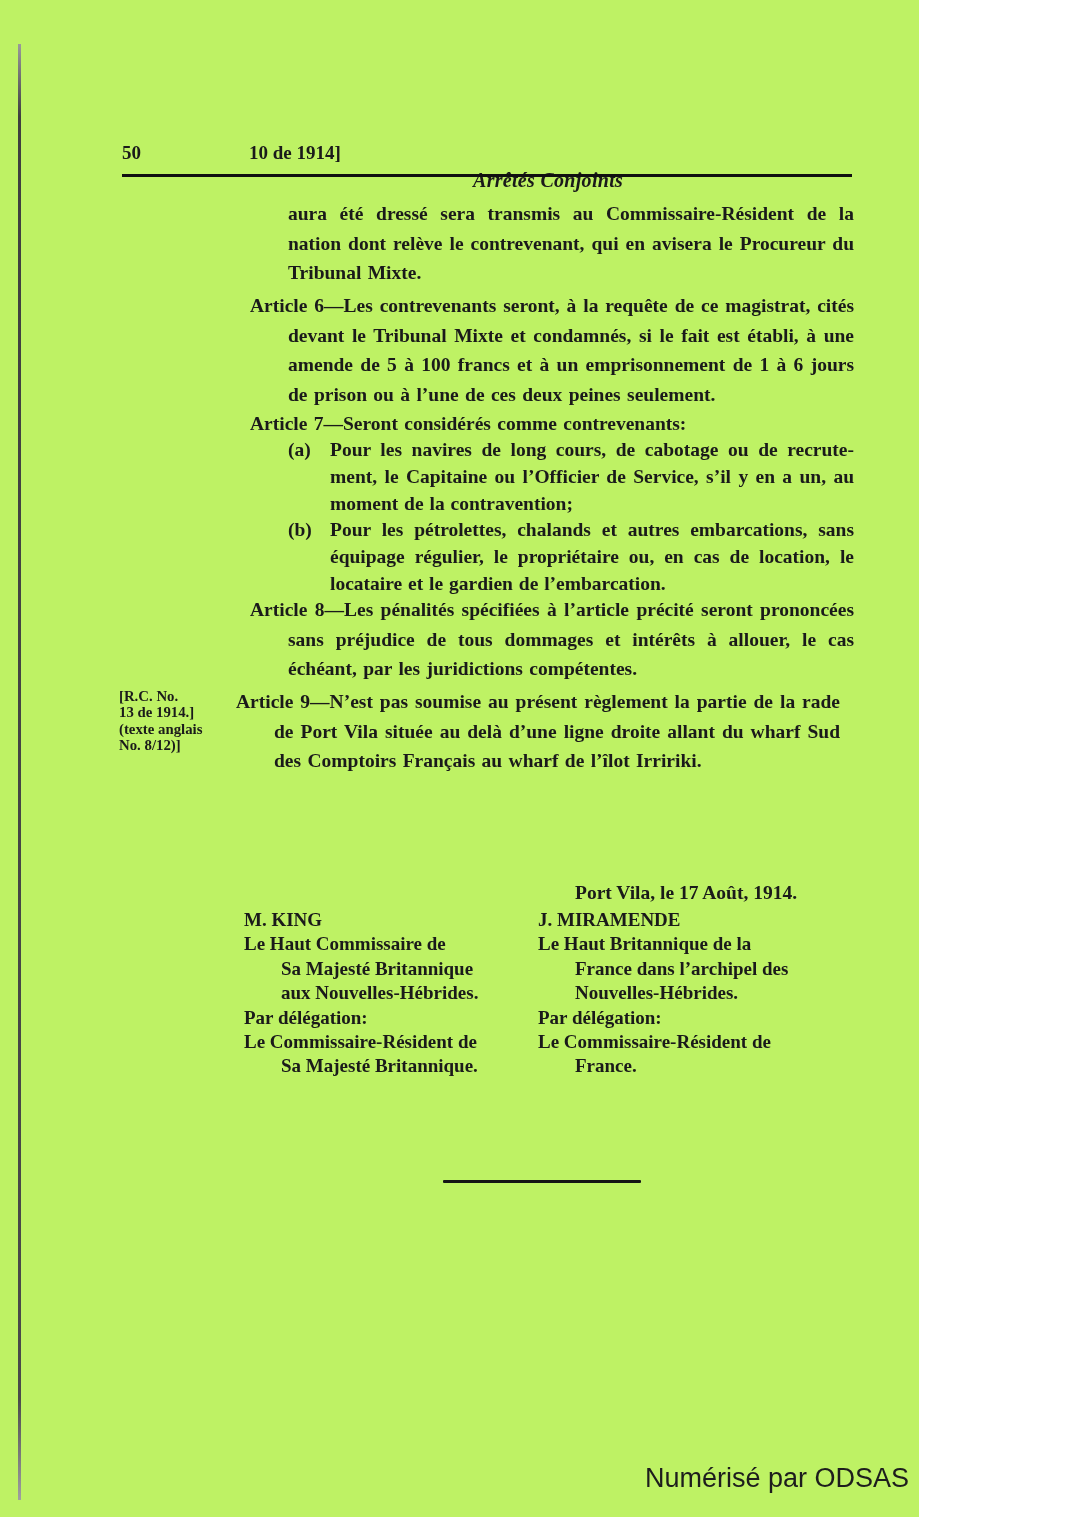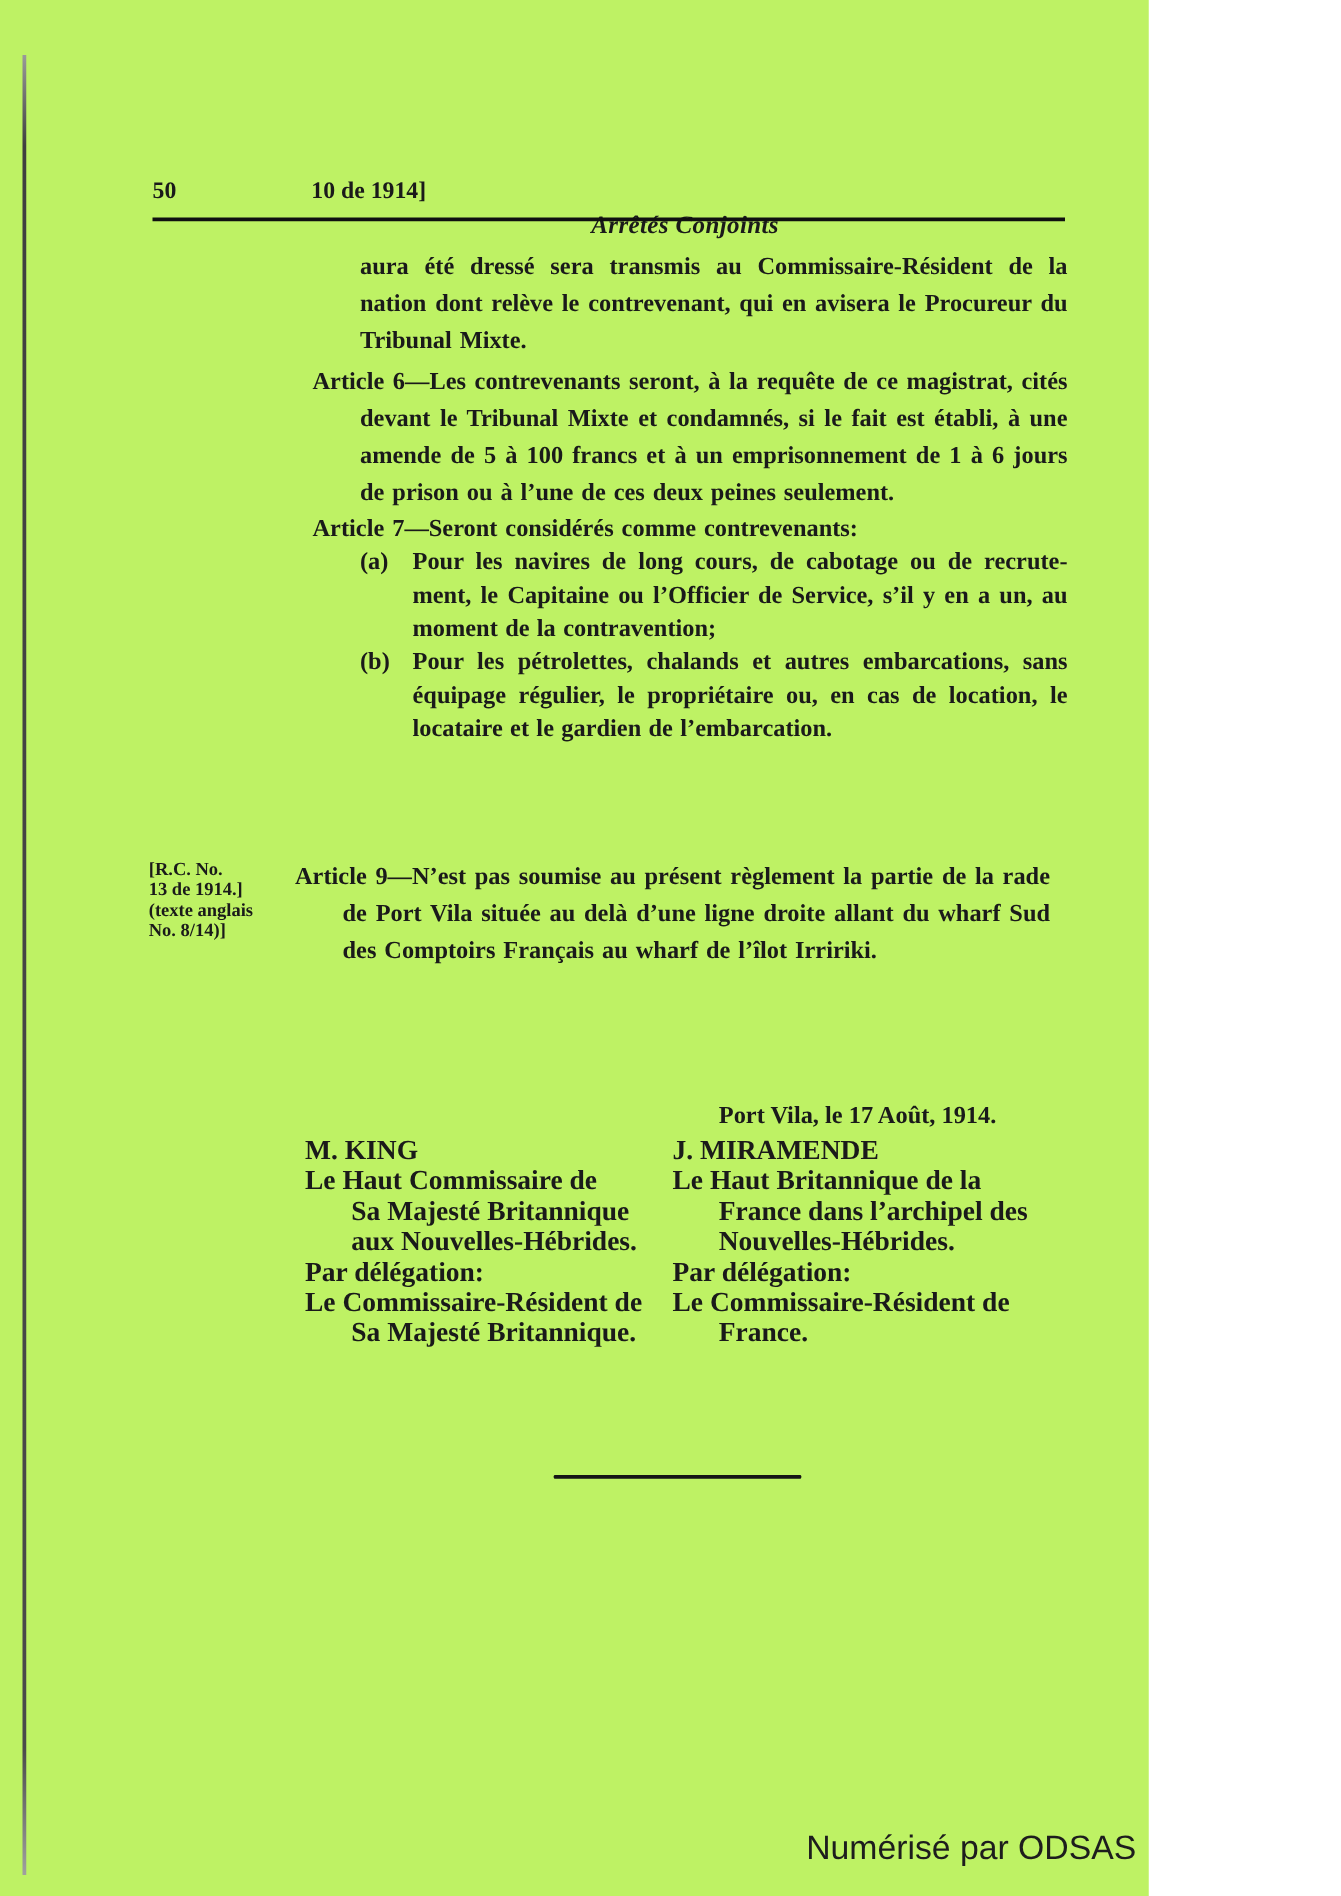--- a/index.html
+++ b/index.html
@@ -63,21 +63,21 @@
   .margin-note {
     position: absolute; left: 119px; top: 688px; width: 125px;
     font-size: 14.8px; line-height: 16.4px; font-weight: bold;
   }
   .margin-note .mn-line { white-space: nowrap; }
 
   .dateline { position: absolute; left: 559px; top: 866px; margin: 16px;
               font-size: 19.5px; font-weight: bold; }
 
   
-  .sig-col { position: absolute; top: 908px; font-size: 22px; line-height: 24.4px; font-weight: bold; }
+  .sig-col { position: absolute; top: 908px; font-size: 19px; line-height: 24.4px; font-weight: bold; }
   .sig-left  { left: 244px; }
   .sig-right { left: 538px; }
   .sig-line.indent { padding-left: 37px; }
 
   .end-rule { position: absolute; left: 443px; top: 1180px; width: 198px; height: 3px;
               background: #151515; border-radius: 1px; }
 
   .watermark {
     position: absolute; right: 10px; top: 1463px;
     font-family: "Liberation Sans", sans-serif;
@@ -110,26 +110,27 @@
   <div class="list-item item-a">
     <span class="item-label">(a)</span>
     <span class="item-text">Pour les navires de long cours, de cabotage ou de recrute­ment, le Capitaine ou l’Officier de Service, s’il y en a un, au moment de la contravention;</span>
   </div>
 
   <div class="list-item item-b">
     <span class="item-label">(b)</span>
     <span class="item-text">Pour les pétrolettes, chalands et autres embarcations, sans équipage régulier, le propriétaire ou, en cas de location, le locataire et le gardien de l’embarcation.</span>
   </div>
 
+  <p class="para hang article8">Article 8—Les pénalités spécifiées à l’article précité seront pro­noncées sans préjudice de tous dommages et intérêts à allouer, le cas échéant, par les juridictions compétentes.</p>
 
   <div class="margin-note">
     <div class="mn-line">[R.C. No.</div>
     <div class="mn-line">13 de 1914.]</div>
     <div class="mn-line">(texte anglais</div>
-    <div class="mn-line">No. 8/14)]</div>
+    <div class="mn-line">No. 8/12)]</div>
   </div>
 
   <p class="para hang article9">Article 9—N’est pas soumise au présent règlement la partie de la rade de Port Vila située au delà d’une ligne droite allant du wharf Sud des Comptoirs Français au wharf de l’îlot Irririki.</p>
 
 
   <p class="dateline">Port Vila, le 17 Août, 1914.</p>
 
   <div class="sig-col sig-left">
     <div class="sig-name">M. KING</div>
     <div class="sig-line">Le Haut Commissaire de</div>

